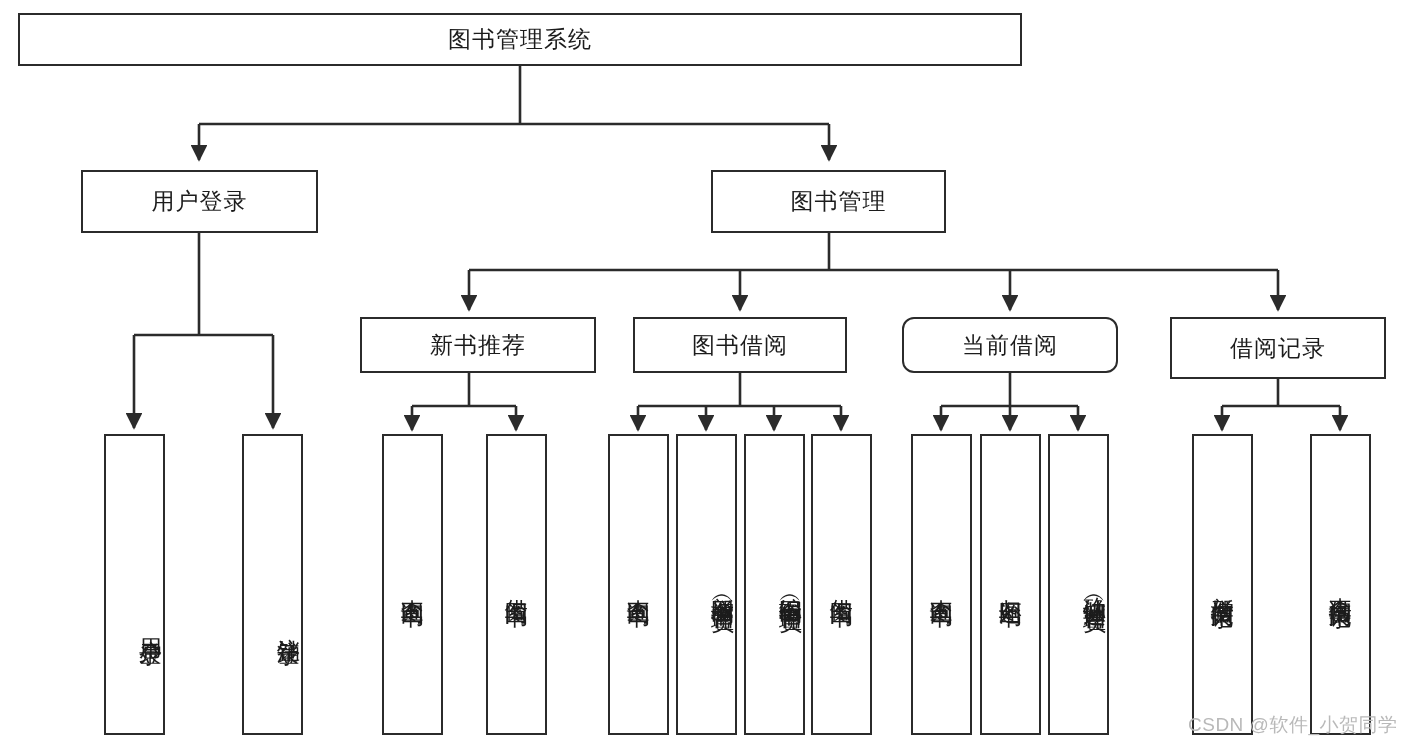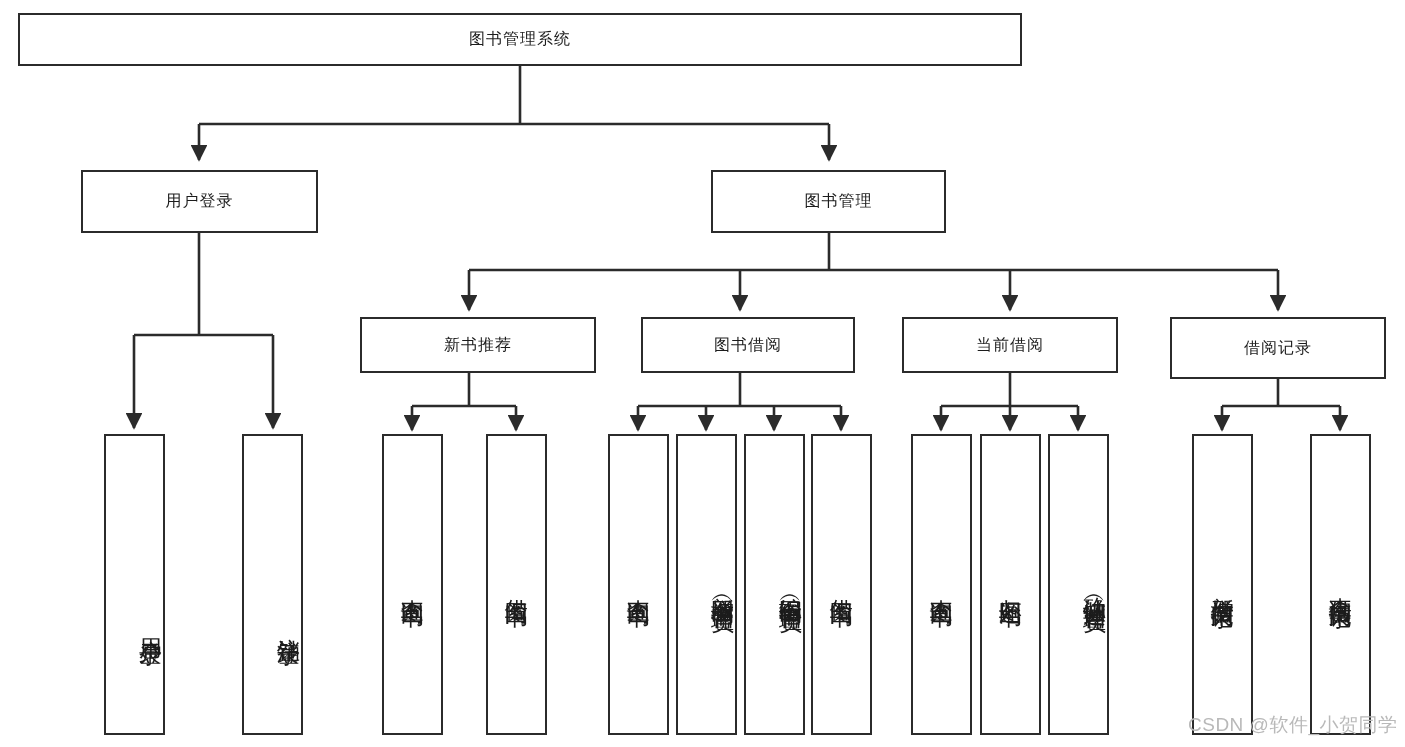--- a/index.html
+++ b/index.html
@@ -28,21 +28,21 @@
     position: absolute;
     box-sizing: border-box;
     border: 2.5px solid #2b2b2b;
     background: #ffffff;
     display: flex;
     align-items: center;
     justify-content: center;
     color: #1c1c1c;
   }
   .node.horiz {
-    font-size: 16px;
+    font-size: 23px;
     letter-spacing: 1px;
     justify-content: center;
   }
   .node.vert {
     writing-mode: vertical-rl;
     text-orientation: upright;
     font-size: 23px;
     letter-spacing: 2px;
     align-items: flex-start;
     justify-content: center;
@@ -133,24 +133,24 @@
   <div class="node horiz" style="left:81px; top:170px; width:237px; height:63px;">
     <span>用户登录</span>
   </div>
   <div class="node horiz" style="left:711px; top:170px; width:235px; height:63px;padding-left:20px;">
     <span>图书管理</span>
   </div>
 
   <div class="node horiz" style="left:360px; top:317px; width:236px; height:56px;">
     <span>新书推荐</span>
   </div>
-  <div class="node horiz" style="left:633px; top:317px; width:214px; height:56px;margin-left:8px;">
+  <div class="node horiz" style="left:633px; top:317px; width:214px; height:56px;">
     <span>图书借阅</span>
   </div>
-  <div class="node horiz" style="left:902px; top:317px; width:216px; height:56px;">
+  <div class="node horiz" style="left:902px; top:317px; width:216px; height:56px;border-radius:12px;">
     <span>当前借阅</span>
   </div>
   <div class="node horiz" style="left:1170px; top:317px; width:216px; height:62px;">
     <span>借阅记录</span>
   </div>
 
   <div class="node vert low" style="left:104px; top:434px; width:61px; height:301px;">
     <span class="vtext">用户登录</span>
   </div>
   <div class="node vert low" style="left:242px; top:434px; width:61px; height:301px;">

